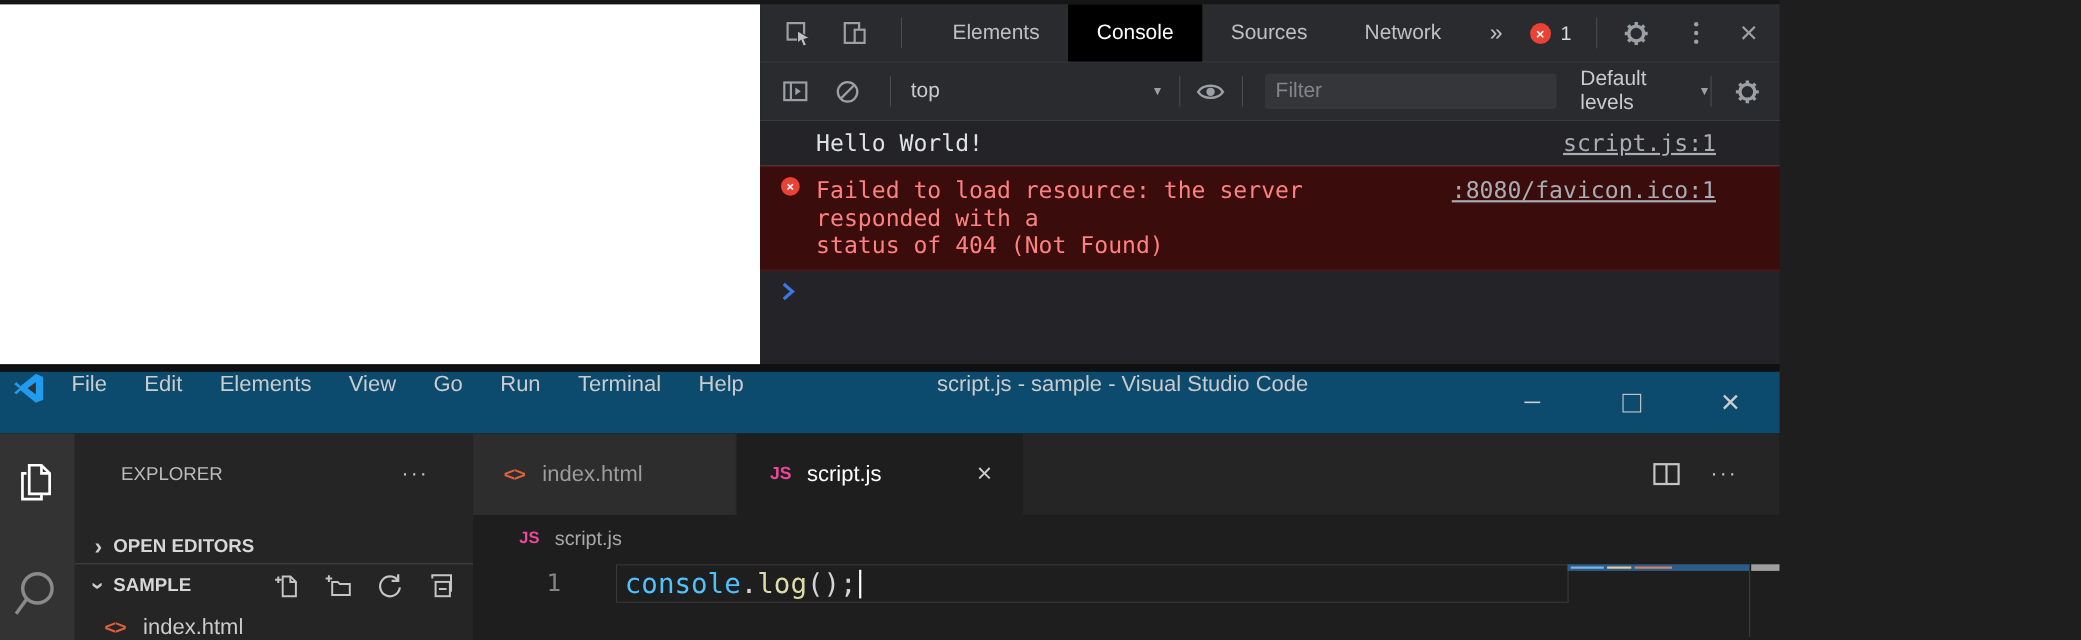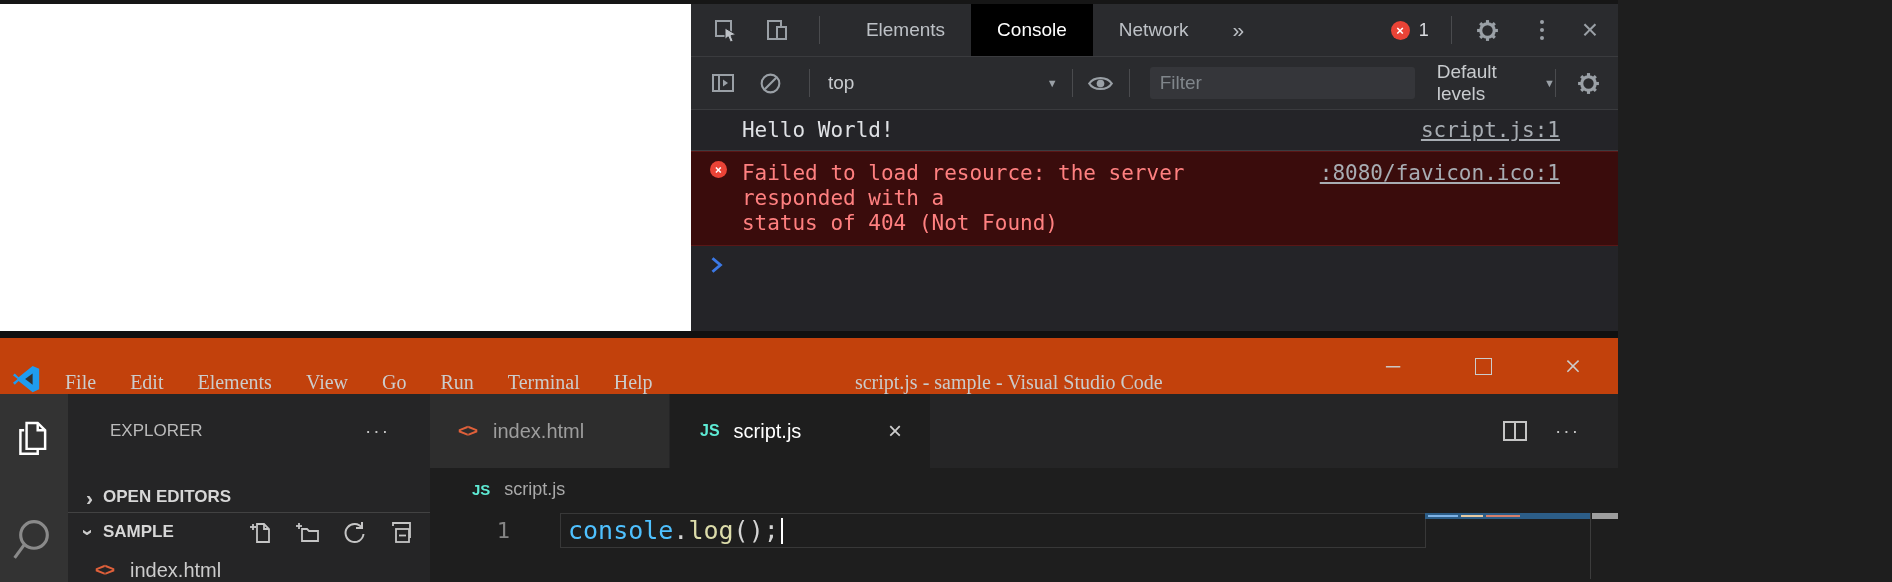--- a/index.html
+++ b/index.html
@@ -48,21 +48,21 @@
   .msg-icon{width:32px;flex:none;display:flex;align-items:flex-start;}
   .msg-text{flex:1;}
   .msg-link{color:#a8adb3;text-decoration:underline;white-space:nowrap;margin-left:20px;}
   .console-row.error{background:#3a0c0c;color:#ff8080;align-items:flex-start;
     border-top:1px solid #5a1616;border-bottom:1px solid #5a1616;padding-top:9px;padding-bottom:9px;line-height:25px;}
   .console-prompt{padding:10px 0 0 19px;}
   
   .os-divider{height:7px;background:#101010;}
   
   .vscode{height:244px;display:flex;flex-direction:column;}
-  .vs-titlebar{height:56px;background:#c2410c;display:flex;align-items:flex-end;color:#ccc;font-size:20px;font-family:Liberation Serif, serif;}
+  .vs-titlebar{height:56px;background:#0c4a6e;display:flex;align-items:flex-start;color:#ccc;font-size:20px;}
   .vs-logo{margin-left:12px;display:flex;}
   .vs-menus{display:flex;margin-left:6px;}
   .vs-menu{padding:0 17px;}
   .vs-title{flex:1;text-align:center;color:#cbcbcb;}
   .vs-controls{display:flex;}
   .vs-ctl{width:90px;height:56px;display:flex;align-items:center;justify-content:center;color:#ccc;}
   .vs-ctl.close{font-size:30px;}
   .vs-ctl.min{font-size:20px;}
   .maxbox{width:15px;height:15px;border:1.5px solid #ccc;display:inline-block;}
   .vs-body{flex:1;display:flex;overflow:hidden;}
@@ -75,21 +75,21 @@
   .ellipsis{letter-spacing:2px;font-size:19px;color:#c5c5c5;}
   .sb-open{margin-top:36px;height:30px;display:flex;align-items:center;font-weight:bold;font-size:17px;
     color:#d7d7d7;border-bottom:1px solid #424242;}
   .chev{display:inline-block;font-size:21px;color:#cccccc;width:27px;text-align:center;margin-left:8px;line-height:1;}
   .chev.down{transform:rotate(90deg);}
   .sb-sample{height:38px;display:flex;align-items:center;font-size:17px;font-weight:bold;color:#d7d7d7;}
   .sb-tools{margin-left:auto;display:flex;gap:21px;padding-right:16px;}
   .sb-tools .dt-icon{width:26px;height:26px;}
   .sb-file{margin-top:4px;height:30px;display:flex;align-items:center;padding-left:27px;font-size:20px;color:#cccccc;}
   .html-icon{font-weight:bold;color:#e0603a;letter-spacing:-1px;font-size:18px;margin-right:16px;}
-  .js-icon{font-weight:bold;color:#5eead4;font-size:16px;margin-right:14px;}
+  .js-icon{font-weight:bold;color:#ec4899;font-size:16px;margin-right:14px;}
   
   .editor{flex:1;display:flex;flex-direction:column;background:#1e1e1e;position:relative;}
   .ed-tabs{height:74px;background:#252526;display:flex;align-items:stretch;}
   .ed-tab{display:flex;align-items:center;font-size:20px;}
   .ed-tab.inactive{width:240px;background:#2d2d2d;color:#9d9d9d;padding-left:28px;box-sizing:border-box;border-right:1px solid #252526;}
   .ed-tab.active{width:260px;background:#1e1e1e;color:#ffffff;padding-left:30px;box-sizing:border-box;}
   .tab-close{margin-left:auto;margin-right:28px;color:#cccccc;font-size:24px;line-height:1;}
   .ed-tools{margin-left:auto;display:flex;align-items:center;gap:26px;padding-right:38px;color:#c5c5c5;}
   .ed-breadcrumb{height:42px;display:flex;align-items:center;padding-left:42px;color:#a9a9a9;font-size:18px;}
   .ed-breadcrumb .js-icon{font-size:15px;}
@@ -132,20 +132,23 @@
           </svg>
         </span>
         <span class="dt-divider div-tabs"></span>
         <div class="dt-tab">
             <span>Elements</span>
           </div>
         <div class="dt-tab active">
             <span>Console</span>
           </div>
         <div class="dt-tab">
+            <span>Sources</span>
+          </div>
+        <div class="dt-tab">
             <span>Network</span>
           </div>
         <div class="dt-tab dt-overflow">»</div>
         <div class="spacer"></div>
         <div class="err-count">
           <span class="err-circle">×</span>
           <span>1</span>
         </div>
         <span class="dt-divider div-right"></span>
         <span class="dt-icon">

